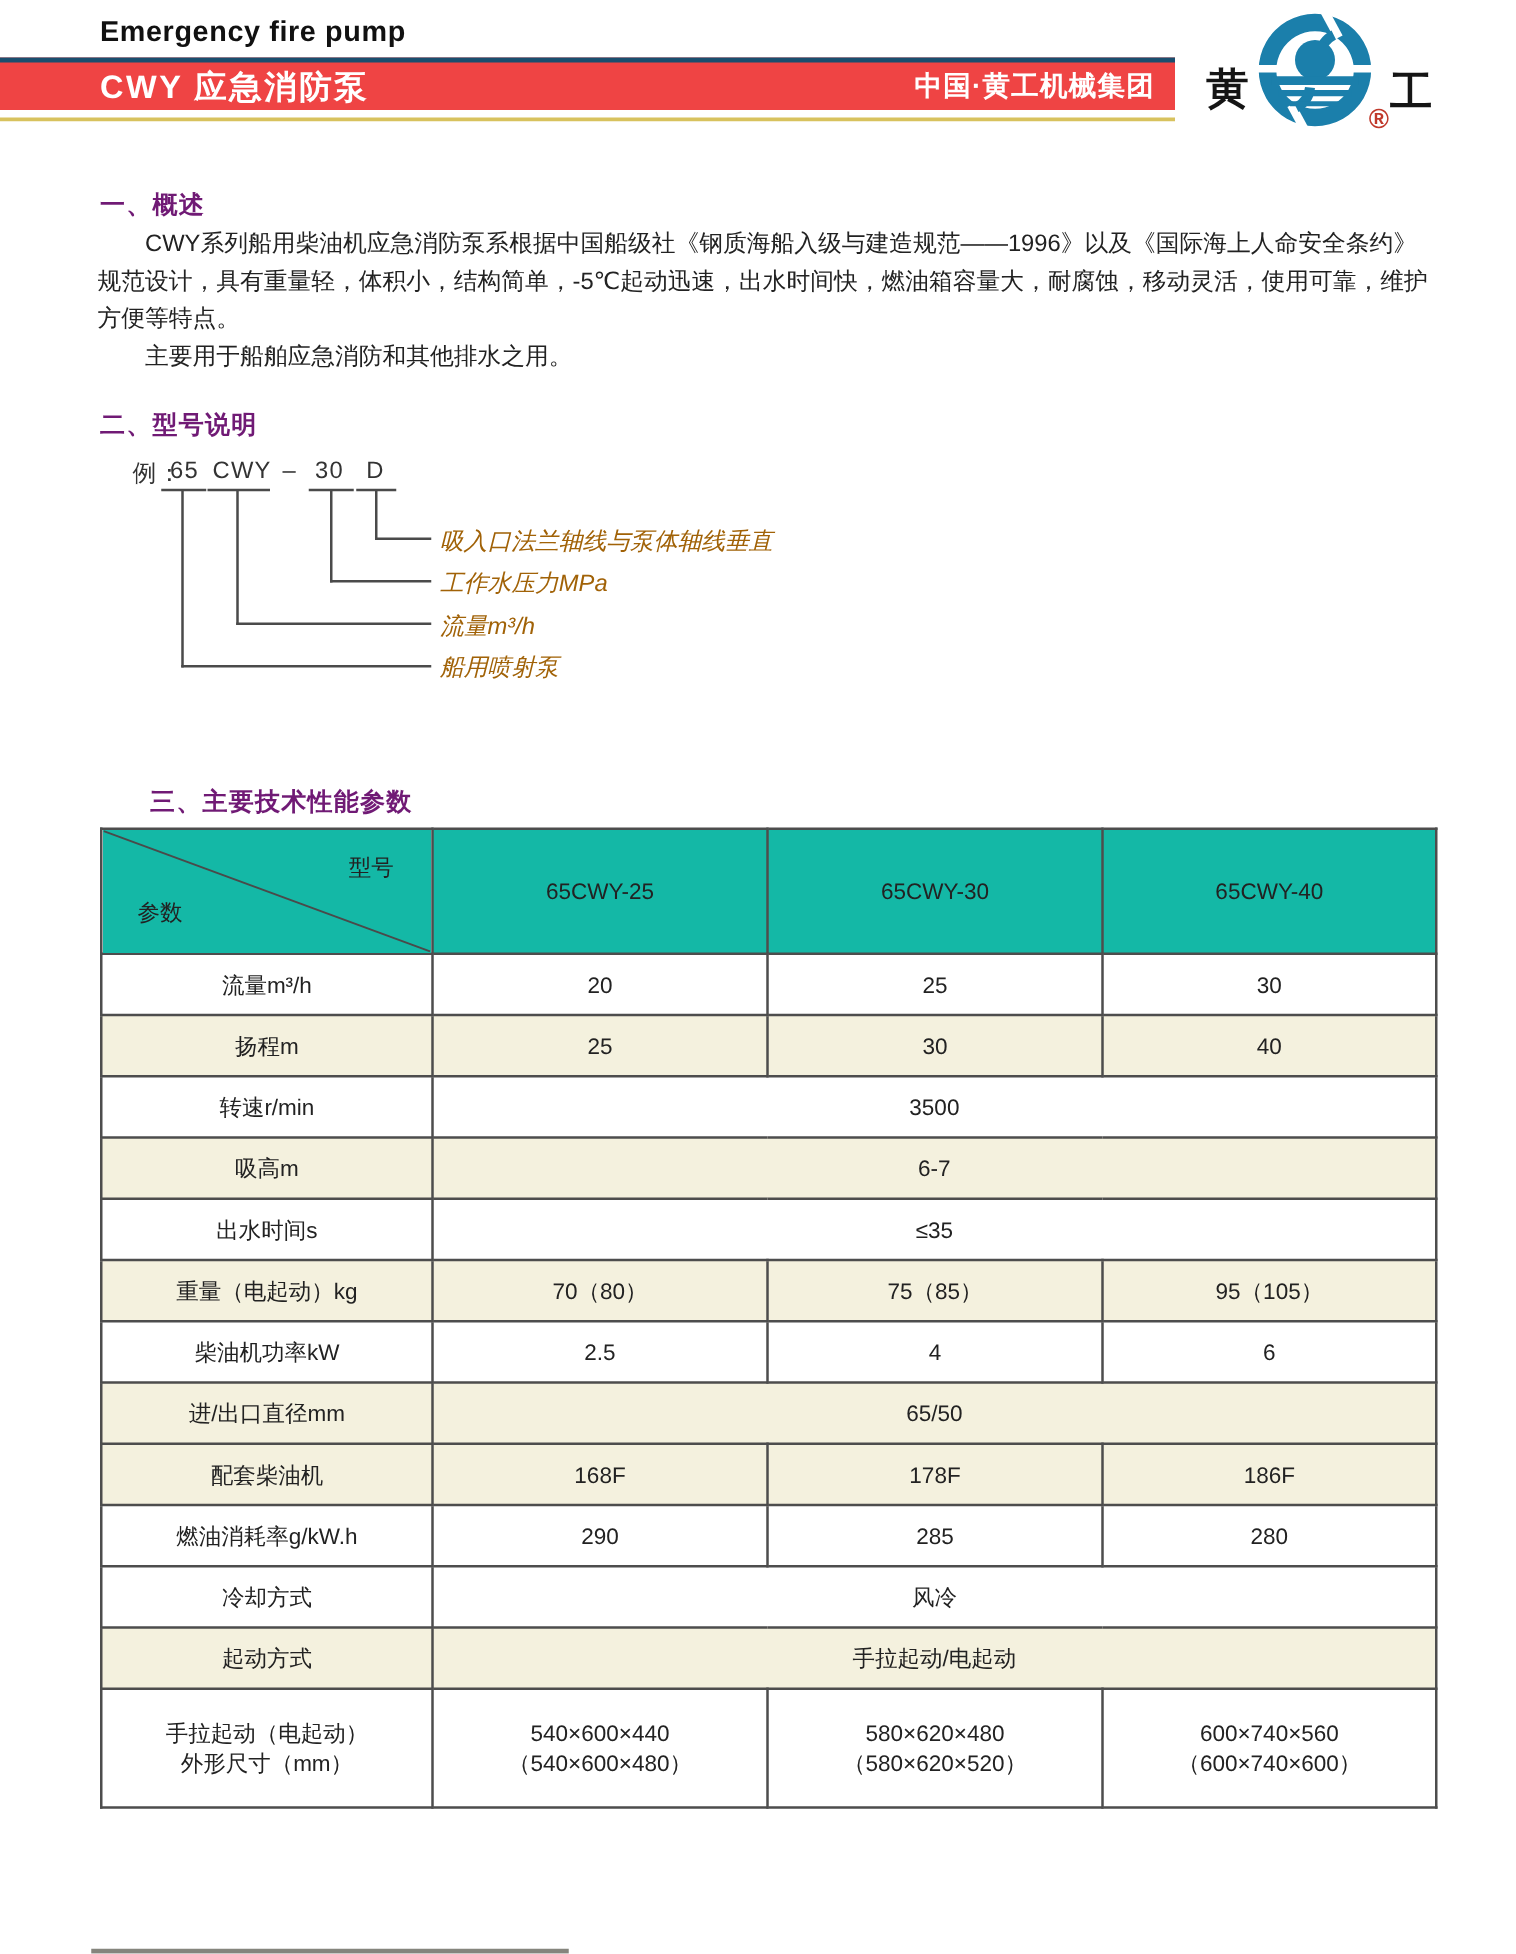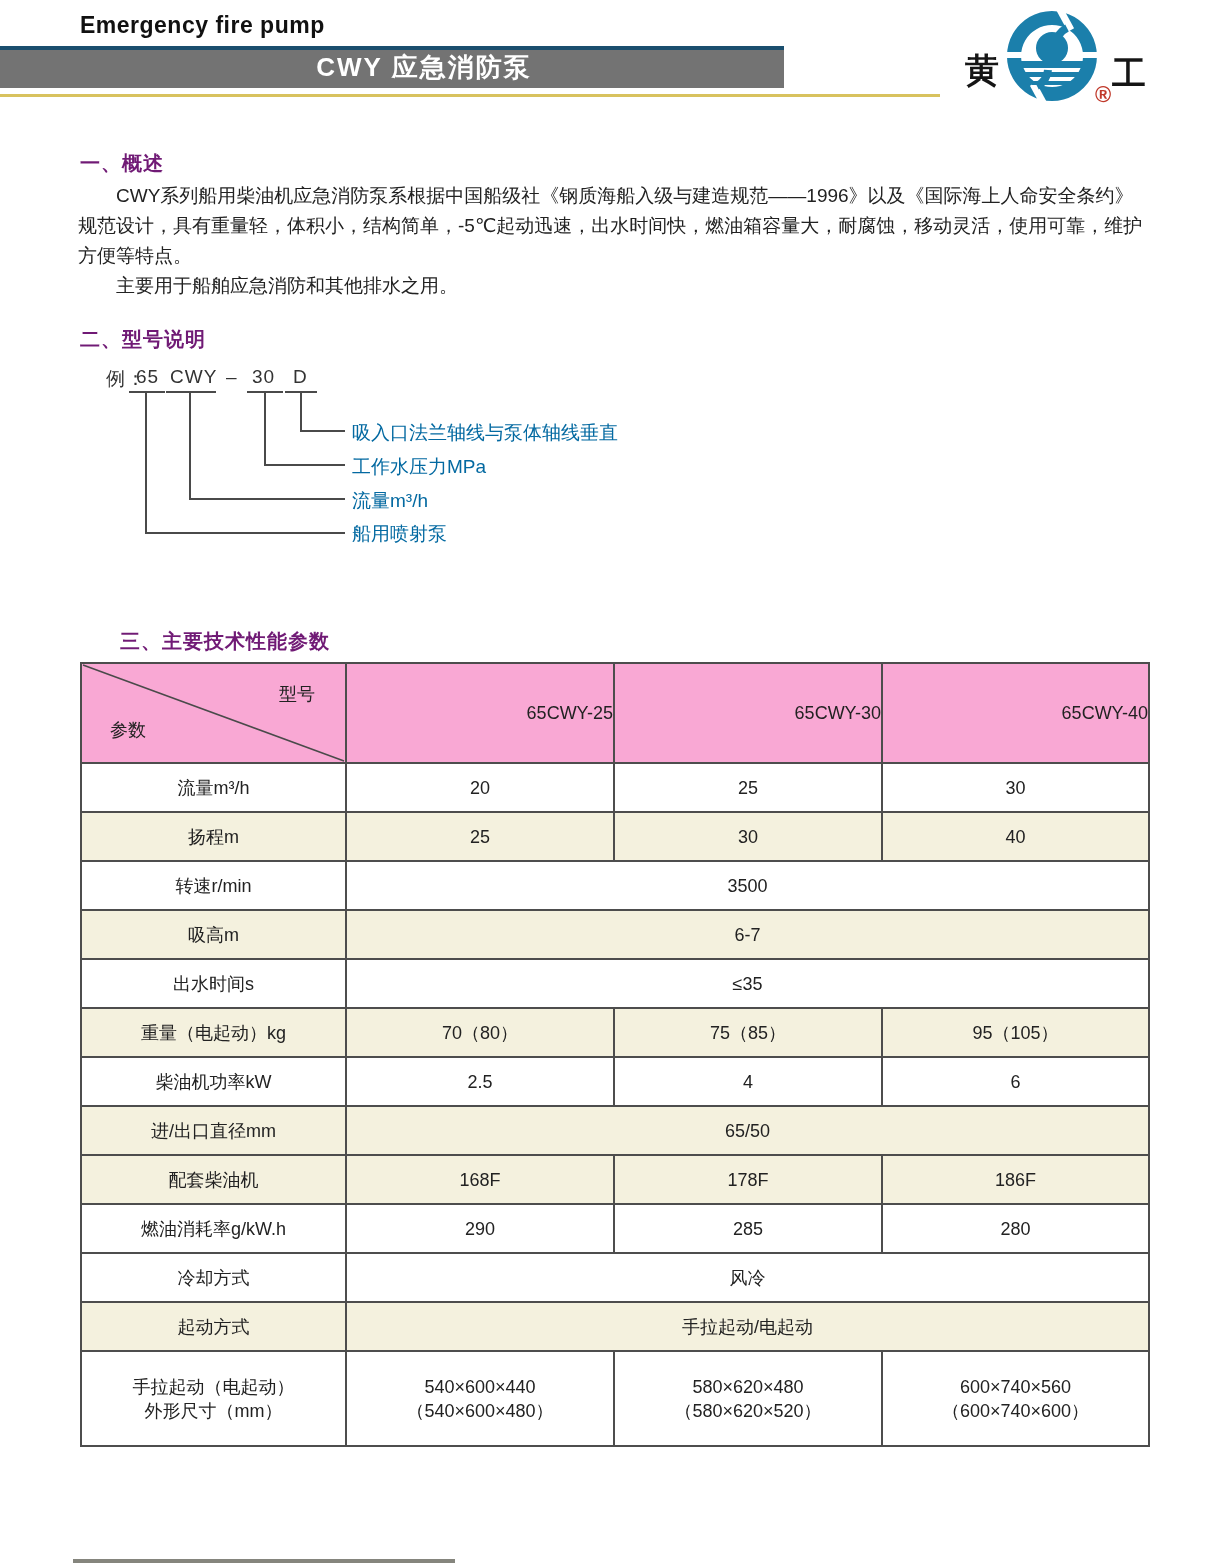--- a/index.html
+++ b/index.html
@@ -1,23 +1,23 @@
 <!DOCTYPE html>
 <html><head>
 <meta charset="utf-8">
 <style>
   html,body{margin:0;padding:0;background:#fff;}
   .page{position:relative;width:1213px;height:1563px;background:#ffffff;overflow:hidden;
         font-family:"Liberation Sans","DejaVu Sans",sans-serif;color:#1f1f1f;}
 
   
   .title-en{position:absolute;left:80px;top:12px;font-size:23px;font-weight:bold;color:#111;letter-spacing:.5px;}
-  .banner{position:absolute;left:0;top:46px;width:784px;height:42px;background:#737373;
+  .banner{position:absolute;left:0;top:46px;width:940px;height:42px;background:#ef4444;
           border-top:4px solid #1A4E6E;box-sizing:border-box;display:flex;align-items:center;
-          justify-content:space-between;padding:0 16px 0 80px;flex-direction:column;}
+          justify-content:space-between;padding:0 16px 0 80px;}
   .banner-title{color:#fff;font-size:26px;font-weight:bold;letter-spacing:2px;}
   .banner-company{color:#fff;font-size:22px;font-weight:bold;letter-spacing:1px;margin-left:43px;}
   .gold{position:absolute;left:0;top:94px;width:940px;height:3px;background:#D8C25E;}
 
   
   .logo{position:absolute;left:955px;top:6px;width:215px;height:106px;}
   .logo-char{position:absolute;font-size:34px;font-weight:bold;color:#151515;
              font-family:"Liberation Serif","DejaVu Serif",serif;}
   .logo-emblem{position:absolute;left:50px;top:0px;}
   .reg{position:absolute;left:140px;top:76px;color:#C0392B;font-size:22px;font-weight:bold;}
@@ -25,28 +25,28 @@
   
   .h2{position:absolute;font-size:20px;font-weight:bold;color:#701a75;letter-spacing:1px;}
   .para{position:absolute;left:78px;top:181px;width:1066px;font-size:19px;line-height:30px;color:#222;}
   .para p{margin:0;text-indent:38px;}
 
   
   .tok{position:absolute;font-size:19px;color:#333;letter-spacing:1px;}
   .ul{position:absolute;height:2px;background:#4a4a4a;}
   .vl{position:absolute;width:2px;background:#4a4a4a;}
   .hl{position:absolute;height:2px;background:#4a4a4a;}
-  .callout{position:absolute;left:352px;font-size:19px;color:#0369a1;}
+  .callout{position:absolute;left:352px;font-size:19px;color:#a16207;font-style:italic;}
 
   
   table.params{position:absolute;left:80px;top:662px;width:1068px;border-collapse:collapse;table-layout:fixed;}
   .params td,.params th{border:2px solid #4d4d4d;text-align:center;vertical-align:middle;
                         font-size:18px;font-weight:normal;padding:0;white-space:pre-line;color:#222;line-height:24px;}
   .params thead tr{height:100px;}
-  .params thead th{background:#f9a8d4;text-align:right;}
+  .params thead th{background:#14b8a6;}
   .params tbody tr{height:49px;background:#fff;}
   .params tbody tr.cream{background:#F4F1DE;}
   .params tbody tr.tall{height:95px;}
   .corner{position:relative;background:#B4D8ED;}
   .corner svg{position:absolute;left:0;top:0;width:100%;height:100%;}
   .corner .tr-lab{position:absolute;right:30px;top:18px;}
   .corner .bl-lab{position:absolute;left:28px;bottom:20px;}
 
   .strip{position:absolute;left:73px;top:1559px;width:382px;height:4px;background:#85857d;}
 </style>

